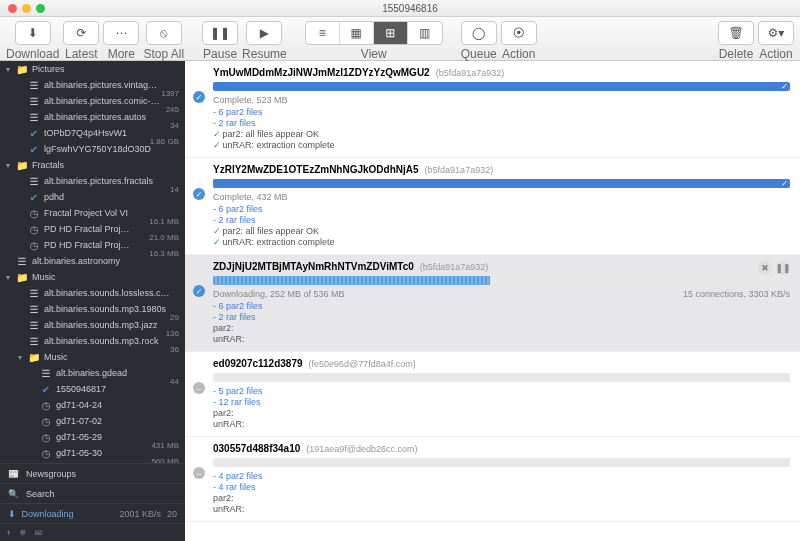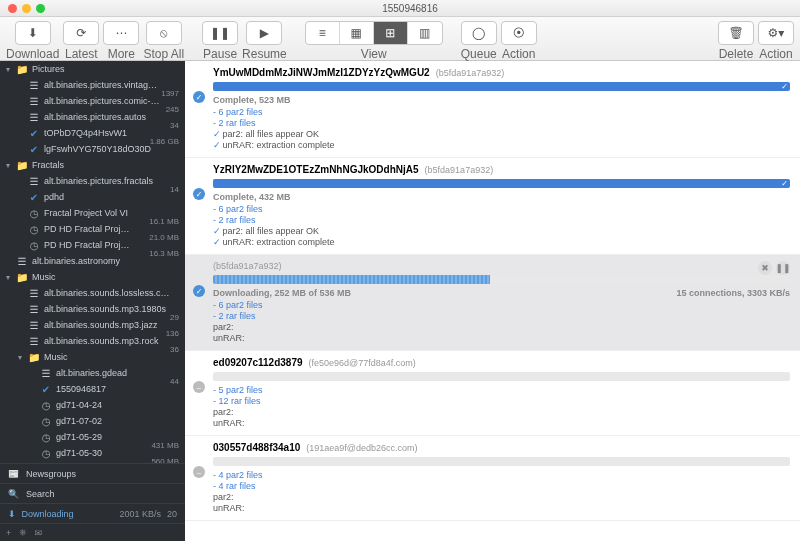--- a/index.html
+++ b/index.html
@@ -46,21 +46,21 @@
   .item .status-ico{position:absolute;left:8px;top:30px;width:12px;height:12px;border-radius:50%;display:flex;align-items:center;justify-content:center;font-size:8px;}
   .status-ico.ok{background:#4a90d9;color:#fff;}
   .status-ico.wait{background:#bbb;color:#fff;}
   .item .titleline{display:flex;align-items:baseline;gap:6px;}
   .item .name{font-weight:bold;font-size:10px;color:#000;}
   .item .hash{color:#999;font-size:9px;}
   .bar{height:9px;background:#e8e8e8;border-radius:2px;margin:4px 0;position:relative;overflow:hidden;}
   .bar .fill{position:absolute;left:0;top:0;bottom:0;background:#3f7fd8;}
   .bar .fill.partial{background:repeating-linear-gradient(90deg,#5a9de0,#5a9de0 2px,#7fb4e8 2px,#7fb4e8 4px);}
   .bar .tick{position:absolute;right:2px;top:0;font-size:8px;color:#fff;}
-  .statline{color:#888;font-size:9px;margin:2px 0;display:flex;font-weight:bold;}
+  .statline{color:#888;font-size:9px;margin:2px 0;display:flex;}
   .statline .right{margin-left:auto;color:#888;}
   .files{color:#3f7fd8;font-size:9px;margin:1px 0;}
   .proc{color:#555;font-size:9px;margin:1px 0;}
   .proc .ck{color:#3f7fd8;margin-right:2px;}
   .item .ctl{position:absolute;right:10px;top:6px;display:flex;gap:4px;}
   .ctl-btn{width:14px;height:14px;border-radius:50%;background:#ddd;color:#888;display:flex;align-items:center;justify-content:center;font-size:9px;}
 </style>
 </head>
 <body>
 
@@ -402,20 +402,21 @@
         <div class="proc"><span class="ck">✓</span><span>par2: all files appear OK</span></div>
         <div class="proc"><span class="ck">✓</span><span>unRAR: extraction complete</span></div>
       </div>
       <div class="item sel">
         <div class="status-ico ok">✓</div>
         <div class="ctl">
           <div class="ctl-btn">✖</div>
           <div class="ctl-btn">❚❚</div>
         </div>
         <div class="titleline">
+          <span class="name">ZDJjNjU2MTBjMTAyNmRhNTVmZDViMTc0</span>
           <span class="hash">(b5fda91a7a932)</span>
         </div>
         <div class="bar">
           <div class="fill partial" style="width: 48%;"></div>
         </div>
         <div class="statline">
           <span>Downloading, 252 MB of 536 MB</span>
           <span class="right">15 connections, 3303 KB/s</span>
         </div>
         <div class="files">- 6 par2 files</div>

